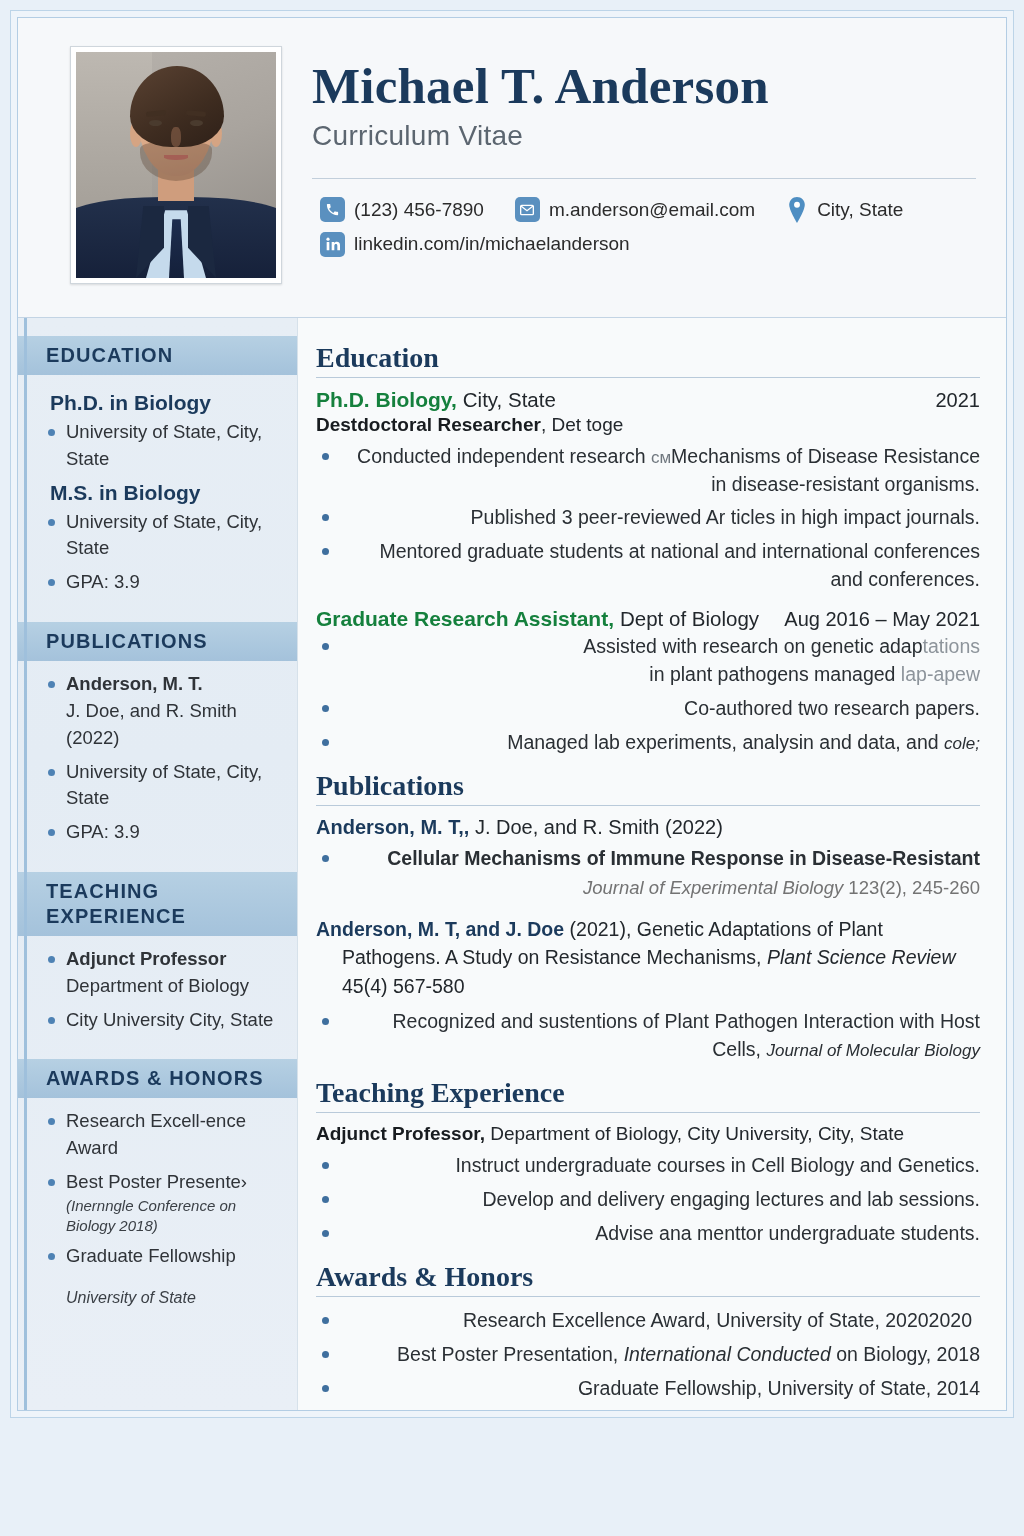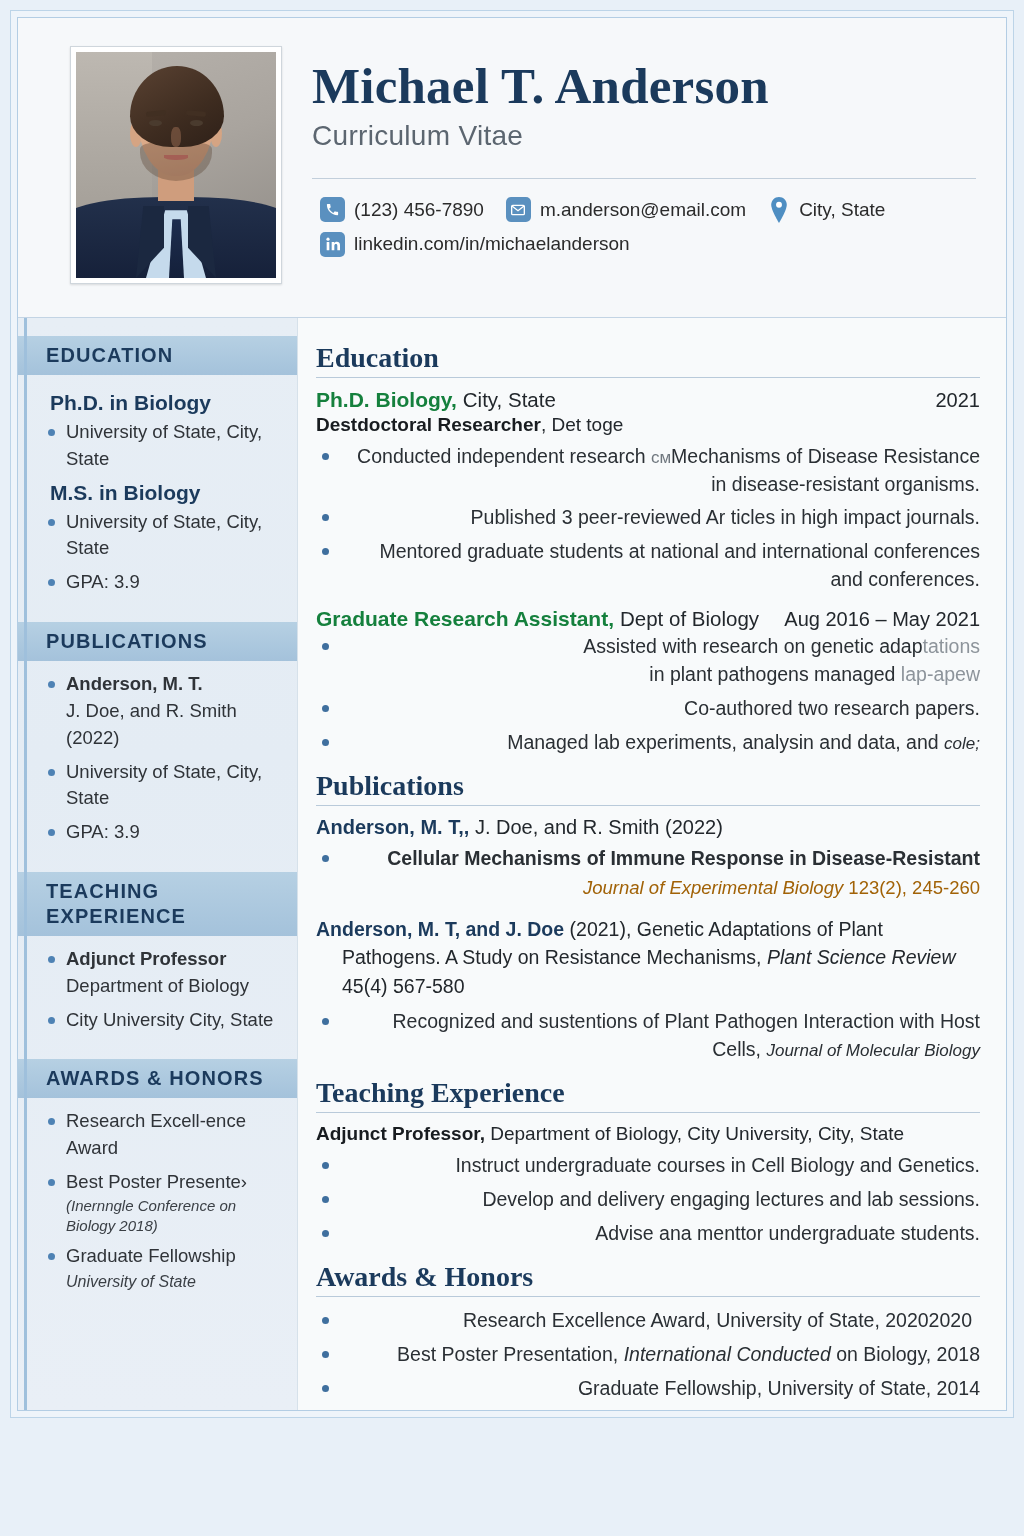--- a/index.html
+++ b/index.html
@@ -119,21 +119,21 @@
     color: #5c6670;
     margin-top: 6px;
     letter-spacing: .3px;
   }
   .head-rule {
     height: 1px;
     background: #c2cfdb;
     margin: 26px 0 18px 0;
   }
   .contact-rows { display: flex; flex-direction: column; gap: 9px; padding-left: 8px; }
-  .contact-row { display: flex; align-items: center; }
+  .contact-row { display: flex; align-items: center; gap: 9px; }
   .contact-item { display: flex; align-items: center; gap: 9px; margin-right: 22px; }
   .contact-text { font-size: 19px; color: #2b2b2b; }
   .icon-sq {
     width: 25px; height: 25px; border-radius: 5px;
     background: #5a90bf;
     display: flex; align-items: center; justify-content: center;
     flex: none;
   }
   .icon-sq svg { display: block; }
   .pin-icon { width: 22px; height: 26px; flex: none; }
@@ -181,21 +181,21 @@
   }
   ul.side-list li::before {
     content:"";
     position:absolute; left: 4px; top: 10px;
     width: 7px; height: 7px; border-radius: 50%;
     background: #4e82b4;
   }
   li.b-bold { font-weight: bold; color: #1b3a5c; }
   .side-sub { display:block; font-size: 18.5px; color:#2f3338; font-weight: normal; }
   .side-italic-sm { display:block; font-style: italic; font-size: 15px; color:#3a3f45; line-height:1.35; }
-  .side-italic { display:block; font-style: italic; font-size: 16px; color:#3a3f45; }
+  .side-italic { display:block; font-style: italic; font-size: 16px; color:#3a3f45;margin-top:16px; }
 
   
   .main {
     flex: 1;
     background: #f8fafb;
     padding: 24px 26px 10px 18px;
   }
   .sec-title {
     font-family: "Liberation Serif", serif;
     font-size: 28px;
@@ -232,21 +232,21 @@
     content:"";
     position: absolute; left: 6px; top: 10px;
     width: 7px; height: 7px; border-radius: 50%;
     background: #3f6f9e;
   }
   .faint { color: #8d949b; }
   .faint2 { color: #6f777e; font-size: 17px; }
   .pub-author { font-size: 20px; color:#1b3a5c; font-weight: bold; margin-bottom: 6px; }
   .pub-author .norm { font-weight: normal; color:#22272c; }
   li.pub-bold { font-weight: bold; color:#1b3a5c; }
-  .pub-journal { display:block; font-weight: normal; color:#a16207; font-size: 18.5px; margin-top: 2px; }
+  .pub-journal { display:block; font-weight: normal; color:#737373; font-size: 18.5px; margin-top: 2px; }
   .it { font-style: italic; }
   .pub-para {
     font-size: 19.5px; color:#22272c; line-height: 1.45;
     margin-bottom: 8px; padding-left: 0;
   }
   .pub-para .strong { font-weight: bold; color:#1b3a5c; }
   .pub-para .ind { display:block; padding-left: 26px; }
   .small-it { font-style: italic; font-size: 17px; }
 </style>
 </head>

